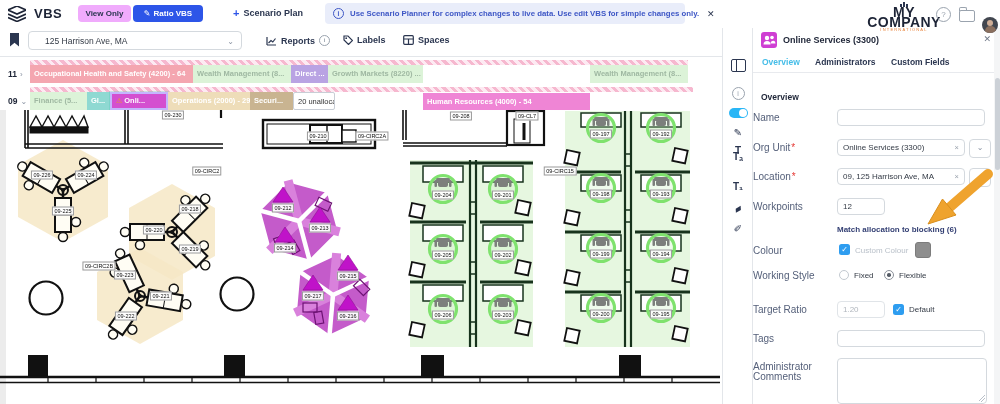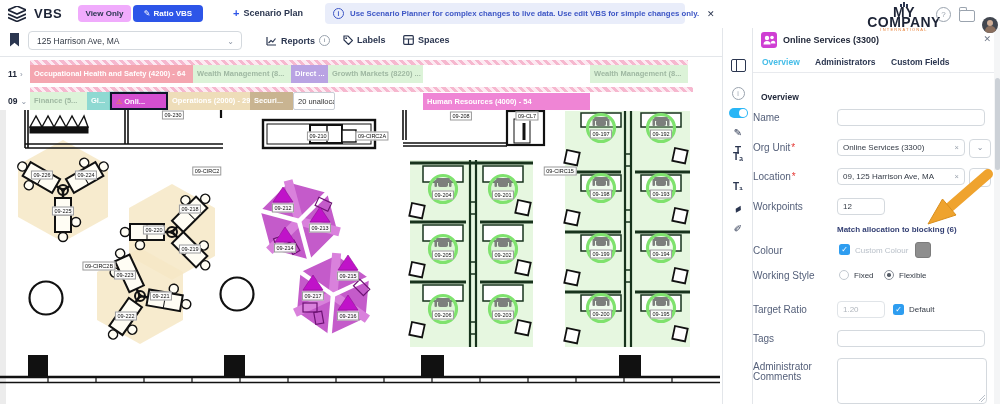--- a/index.html
+++ b/index.html
@@ -32,41 +32,41 @@
   .folder{width:14px;height:10px;border:1.2px solid #9aa3ae;border-radius:2px;position:relative}
   .folder:before{content:"";position:absolute;left:-1px;top:-4px;width:6px;height:3px;
                  border:1.2px solid #9aa3ae;border-bottom:none;border-radius:2px 2px 0 0}
   .avatar{width:16px;height:16px;border-radius:50%;background:#41464f;overflow:hidden;position:relative}
   .avatar:before{content:"";position:absolute;left:5px;top:3px;width:6px;height:6px;border-radius:50%;background:#cfae97}
   .avatar:after{content:"";position:absolute;left:2.5px;top:9px;width:11px;height:7px;border-radius:5px 5px 0 0;background:#8a6f5e}
   
   .toolrow{left:0;top:28px;width:722px;height:28px;background:#fff;border-bottom:1px solid #e3e6ea;z-index:25}
   .bookmark{left:9px;top:5px;width:11px;height:14px}
   .loc-box{left:28px;top:3px;width:214px;height:19px;border:1px solid #d4d9de;border-radius:4px;
-           font-size:8.5px;line-height:19px;padding:0 8px;color:#333a45;box-sizing:border-box;background:#fff}
+           font-size:8.5px;line-height:19px;padding:0 16px;color:#333a45;box-sizing:border-box;background:#fff}
   .loc-box .chev{position:absolute;right:7px;top:0;color:#8a93a3;font-size:8px}
   .toolbtn{top:7px;font-size:9px;font-weight:bold;color:#2b3650;display:flex;align-items:center;gap:4px}
   .toolbtn svg{display:block}
   .mini-i{width:9px;height:9px;border:1px solid #9aa3ae;border-radius:50%;color:#9aa3ae;
           font-size:6px;line-height:9px;text-align:center;font-weight:bold}
   
   .count{width:40px;text-align:right}
   .count .t{font-size:7.5px;font-weight:bold;color:#1d2436;line-height:8.5px}
   .count .b{font-size:7px;color:#98a1ad;line-height:8.5px}
   
   .blockzone{left:0;top:57px;width:722px;height:53px;background:#fff}
   .rowlabel{font-size:8.5px;font-weight:bold;color:#1d2436}
   .rowlabel .ch{color:#8a93a3;font-weight:normal;font-size:8px;margin-left:3px}
   .hatch{height:5px;background:repeating-linear-gradient(45deg,#f6b8cf 0 3px,#fdeaf2 3px 6px)}
   .segbar{display:flex;height:18px}
   .seg{height:18px;line-height:18px;font-size:7.5px;padding:0 4px;box-sizing:border-box;
        overflow:hidden;white-space:nowrap;font-weight:bold}
   .seg.unalloc{background:#fff;border:1px solid #c9ced6;color:#333;border-radius:2px;font-weight:normal}
-  .seg.sel{border:2px solid #0f172a;line-height:13px;box-shadow:0 0 0 1px rgba(62,195,174,.25);
-           display:flex;align-items:center;gap:2px}
+  .seg.sel{border:2px solid #c4b5fd;line-height:13px;box-shadow:0 0 0 1px rgba(62,195,174,.25);
+           display:flex;align-items:flex-start;gap:2px}
   .seg .warn{color:#f2a60d;font-size:7px}
   
   .canvas{left:0;top:110px;width:722px;height:294px;background:#fff;overflow:hidden}
   .gutter{left:0;top:0;width:6px;height:294px;background:#ececec}
   .plan-label{position:absolute;transform:translate(-50%,-50%);font-size:5.5px;line-height:7px;
       background:rgba(255,255,255,.95);border:0.5px solid #9a9a9a;padding:0 1.5px;color:#111;
       white-space:nowrap;z-index:6}
   
   .strip{left:722px;top:28px;width:30px;height:376px;background:#fff;border-left:1px solid #e3e6ea;z-index:20}
   .strip-item{position:absolute;left:0;width:30px;text-align:center;color:#2b3650}

